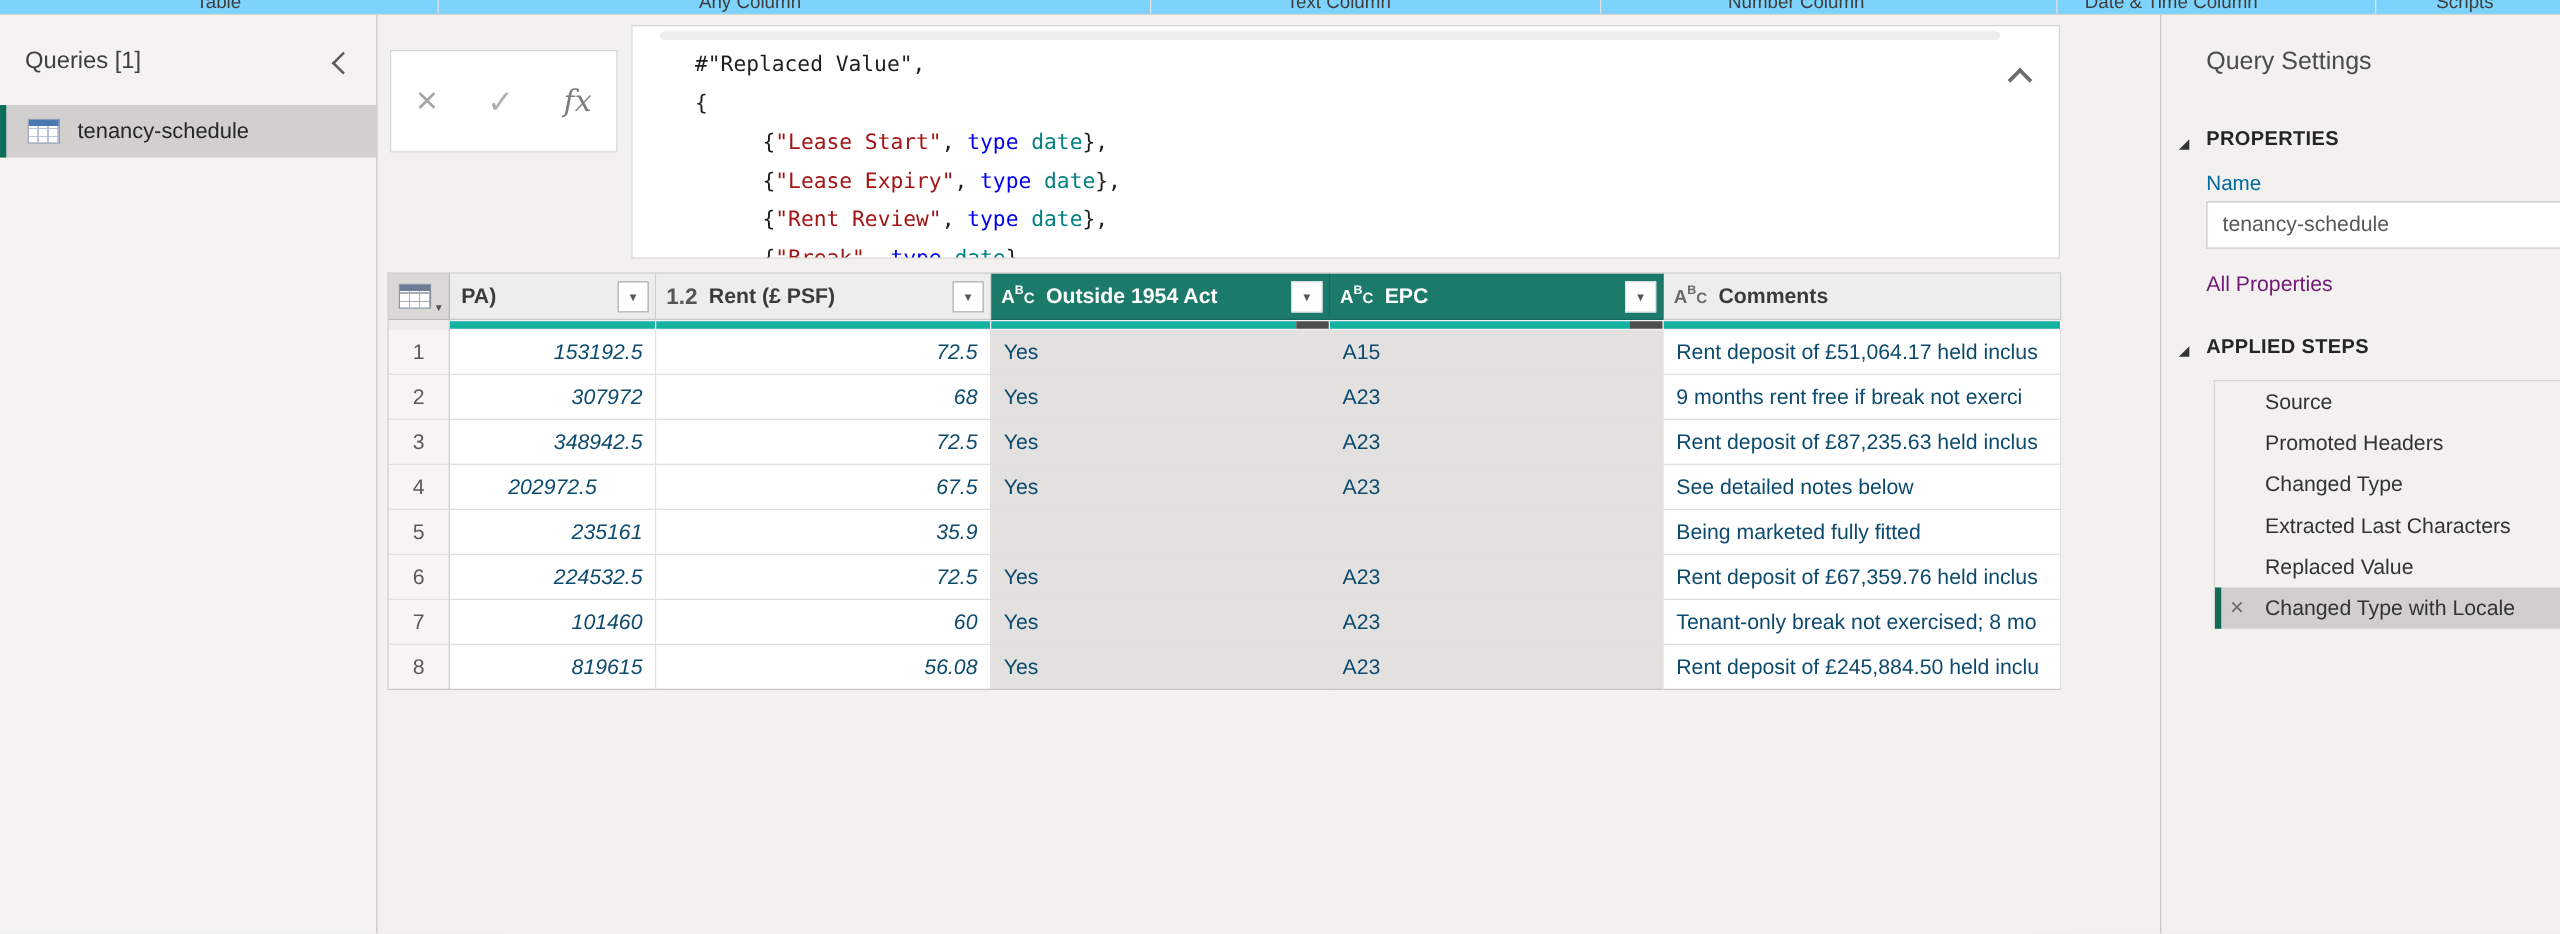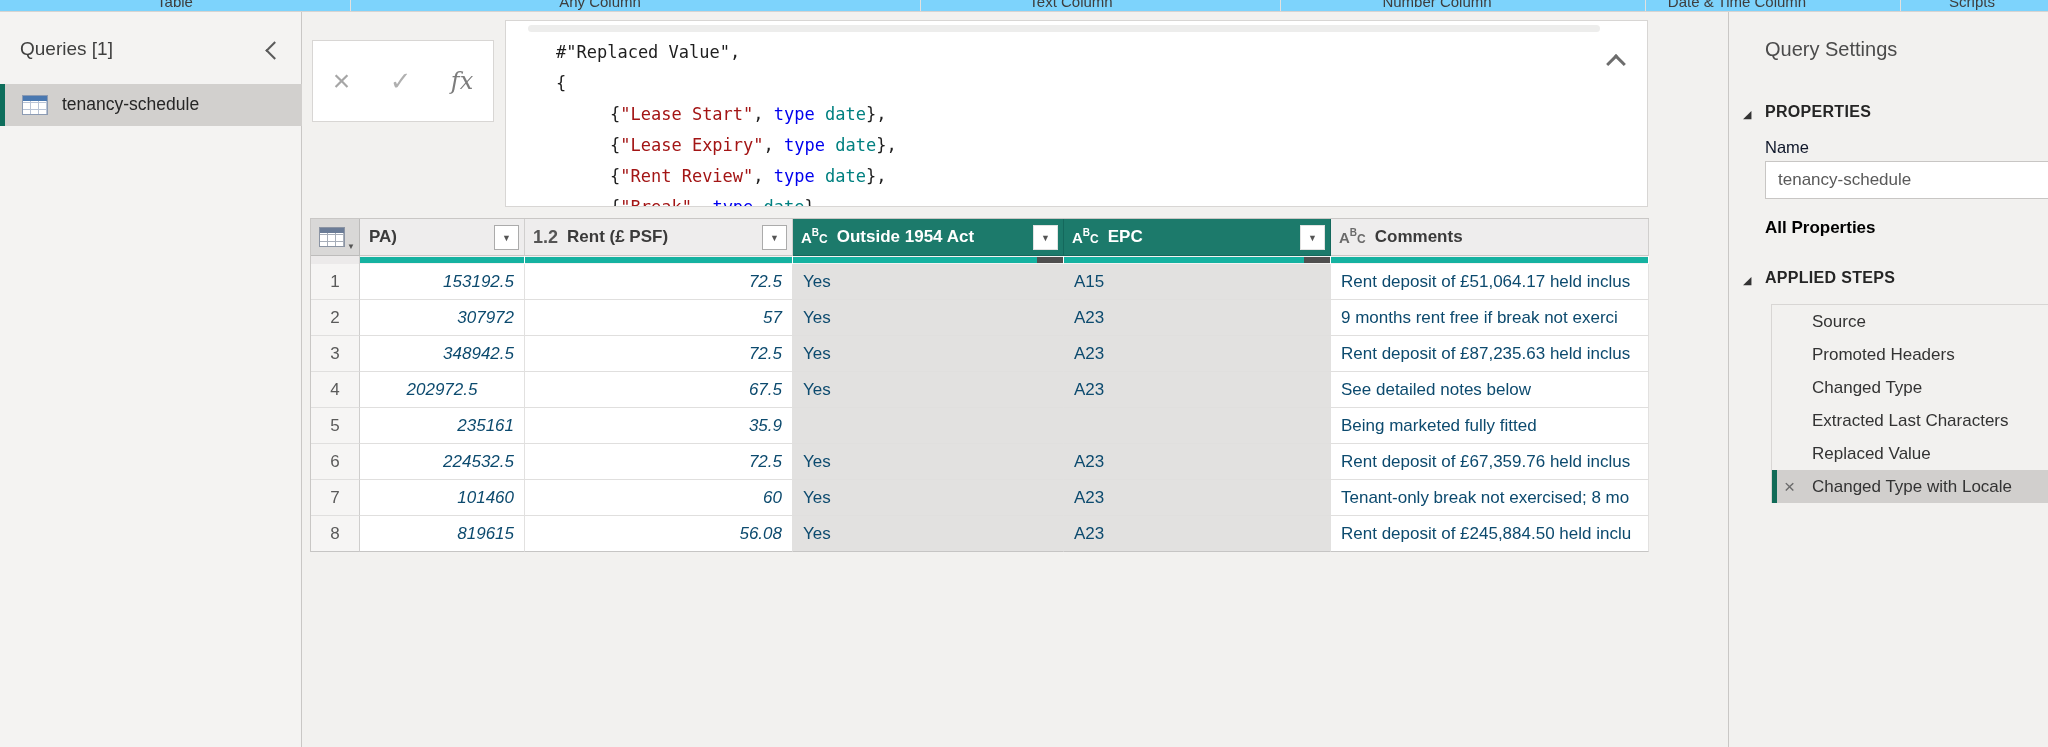--- a/index.html
+++ b/index.html
@@ -87,25 +87,25 @@
   .dcell.sel{background:#e2e1e0;}
   .dcell.numv{text-align:right;font-style:italic;}
   .drow:last-child .ncell,.drow:last-child .dcell{border-bottom:1px solid #c6c5c4;}
 
   
   .right{position:absolute;left:1728px;top:12px;width:394px;height:735px;background:#f2f1ef;
          border-left:1px solid #c9c7c5;box-sizing:border-box;}
   .rs-title{position:absolute;left:36px;top:26px;font-size:20px;color:#4b4b4b;}
   .sect{position:absolute;left:14px;font-size:11px;color:#333;}
   .sect-label{position:absolute;left:36px;font-size:16px;font-weight:bold;color:#252525;letter-spacing:.3px;}
-  .name-label{position:absolute;left:36px;top:126px;font-size:16.5px;color:#0f172a;}
+  .name-label{position:absolute;left:36px;top:126px;font-size:16.5px;color:#0369a1;}
   .name-input{position:absolute;left:36px;top:149px;width:372px;height:38px;box-sizing:border-box;
               border:1px solid #c8c6c4;background:#fff;font-size:17px;color:#595959;padding:0 12px;
               font-family:"Liberation Sans",sans-serif;}
-  .all-props{position:absolute;left:36px;top:206px;font-size:17px;color:#000000;cursor:pointer;font-weight:bold;}
+  .all-props{position:absolute;left:36px;top:206px;font-size:17px;color:#701a75;cursor:pointer;}
   .steps{position:absolute;left:42px;top:292px;right:0;border-top:1px solid #d8d6d4;border-left:1px solid #d8d6d4;}
   .step{position:relative;height:33px;line-height:33px;font-size:17px;color:#333;cursor:pointer;}
   .step .slabel{position:absolute;left:40px;white-space:nowrap;}
   .step .gear{position:absolute;right:4px;top:0;font-size:18px;color:#949494;cursor:pointer;}
   .step.sel{background:#d1cfcd;}
   .step.sel .selbar{position:absolute;left:0;top:0;width:5px;height:33px;background:#116b57;}
   .step .del{position:absolute;left:12px;top:0;font-size:19px;color:#6b6b6b;cursor:pointer;}
 </style>
 </head>
 <body>
@@ -223,21 +223,21 @@
           <div class="ncell">1</div>
           <div class="dcell numv" style="width: 165px;">153192.5</div>
           <div class="dcell numv" style="width: 268px;">72.5</div>
           <div class="dcell sel" style="width: 271px;">Yes</div>
           <div class="dcell sel" style="width: 267px;">A15</div>
           <div class="dcell" style="width: 318px;">Rent deposit of £51,064.17 held inclus</div>
         </div>
         <div class="drow">
           <div class="ncell">2</div>
           <div class="dcell numv" style="width: 165px;">307972</div>
-          <div class="dcell numv" style="width: 268px;">57</div>
+          <div class="dcell numv" style="width: 268px;">68</div>
           <div class="dcell sel" style="width: 271px;">Yes</div>
           <div class="dcell sel" style="width: 267px;">A23</div>
           <div class="dcell" style="width: 318px;">9 months rent free if break not exerci</div>
         </div>
         <div class="drow">
           <div class="ncell">3</div>
           <div class="dcell numv" style="width: 165px;">348942.5</div>
           <div class="dcell numv" style="width: 268px;">72.5</div>
           <div class="dcell sel" style="width: 271px;">Yes</div>
           <div class="dcell sel" style="width: 267px;">A23</div>

